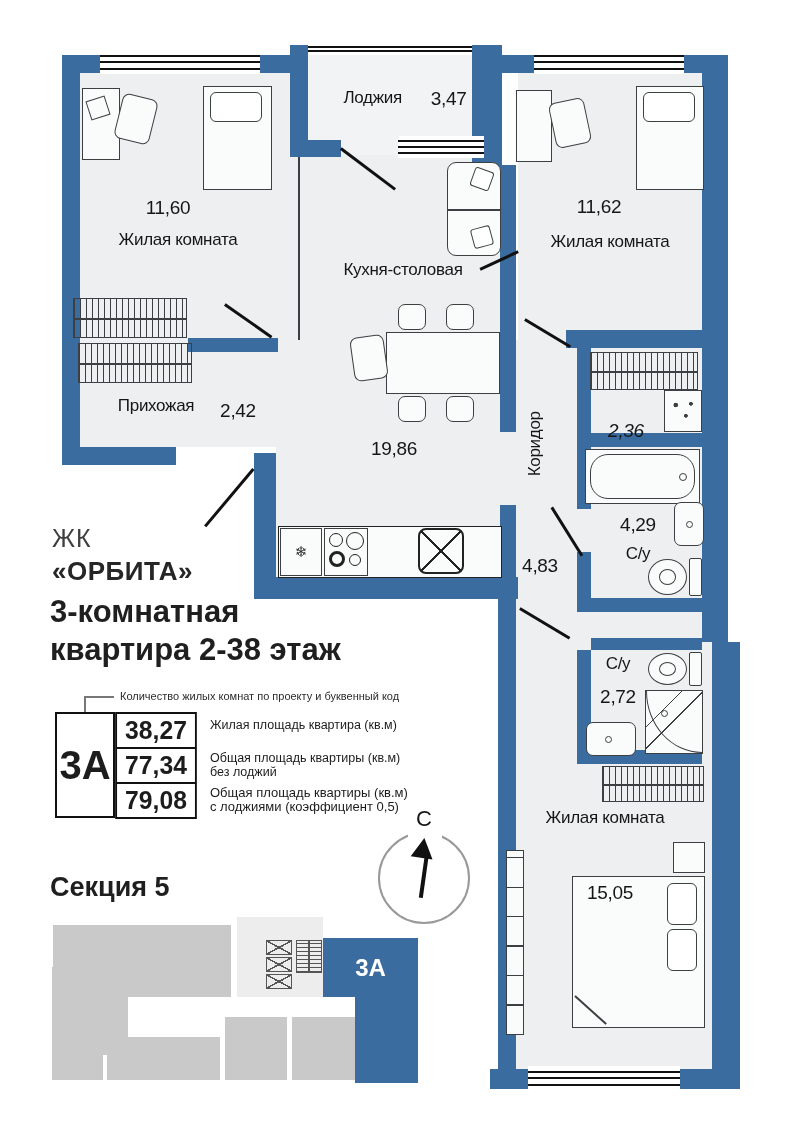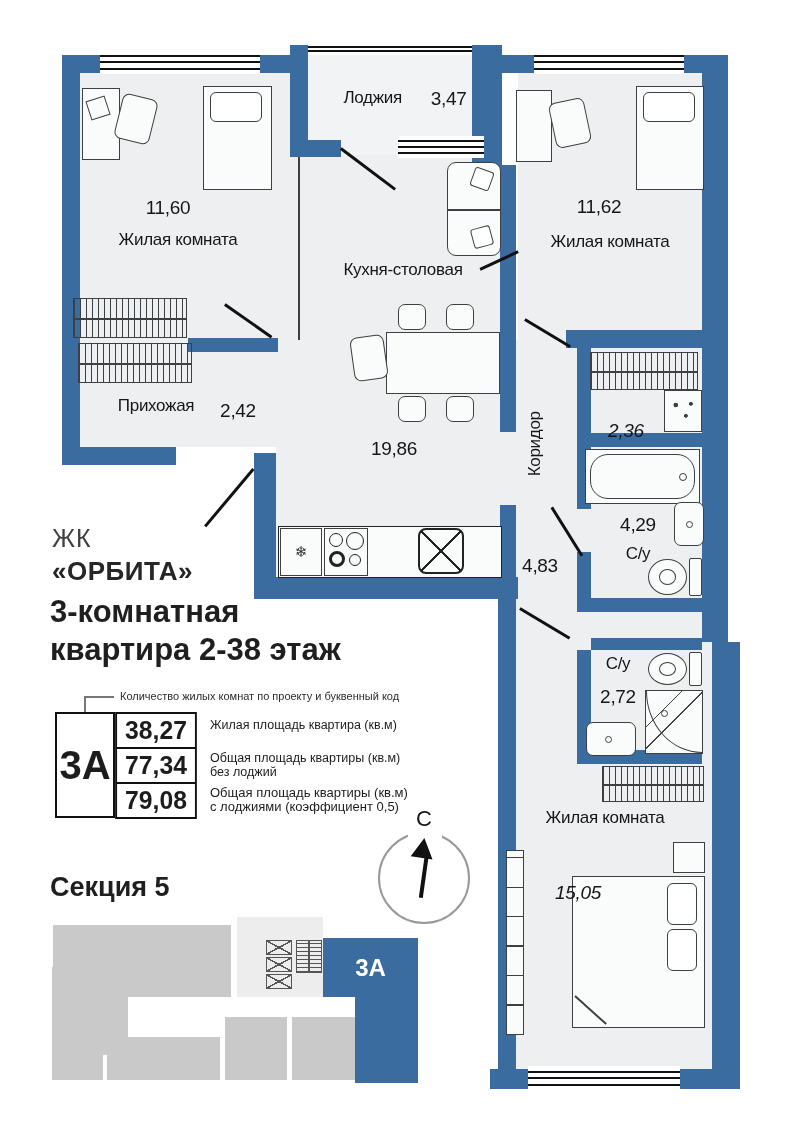--- a/index.html
+++ b/index.html
@@ -208,21 +208,21 @@
   <div class="lbl" style="left:106px;top:396px;width:100px;">Прихожая</div>
   <div class="lbl num" style="left:214px;top:400px;width:48px;">2,42</div>
   <div class="lbl" style="left:495px;top:434px;width:80px;transform:rotate(-90deg);">Коридор</div>
   <div class="lbl num" style="left:510px;top:555px;width:60px;">4,83</div>
   <div class="lbl num" style="left:598px;top:420px;width:56px;font-style:italic;">2,36</div>
   <div class="lbl num" style="left:610px;top:514px;width:56px;">4,29</div>
   <div class="lbl" style="left:612px;top:544px;width:52px;">С/у</div>
   <div class="lbl" style="left:592px;top:654px;width:52px;">С/у</div>
   <div class="lbl num" style="left:590px;top:686px;width:56px;">2,72</div>
   <div class="lbl" style="left:530px;top:808px;width:150px;">Жилая комната</div>
-  <div class="lbl num" style="left:546px;top:882px;width:64px;z-index:6;font-style:italic;">15,05</div>
+  <div class="lbl num" style="left:578px;top:882px;width:64px;z-index:6;">15,05</div>
 
   <div style="position:absolute;left:52px;top:524px;font-size:25px;letter-spacing:1px;color:#3f3f3f;z-index:6;">ЖК</div>
   <div style="position:absolute;left:52px;top:556px;font-size:26px;font-weight:700;letter-spacing:.5px;color:#262626;z-index:6;">«ОРБИТА»</div>
   <div style="position:absolute;left:50px;top:594px;font-size:31px;font-weight:800;color:var(--line_dark);z-index:6;">3-комнатная</div>
   <div style="position:absolute;left:50px;top:632px;font-size:31px;font-weight:800;color:var(--line_dark);z-index:6;">квартира 2-38 этаж</div>
 
   <div class="tl" style="left:84px;top:696px;width:30px;height:1.5px;background:#777;"></div>
   <div class="tl" style="left:84px;top:696px;width:1.5px;height:16px;background:#777;"></div>
   <div style="position:absolute;left:120px;top:690px;width:420px;font-size:11px;color:#2c2c2c;z-index:6;">Количество жилых комнат по проекту и буквенный код</div>
 

